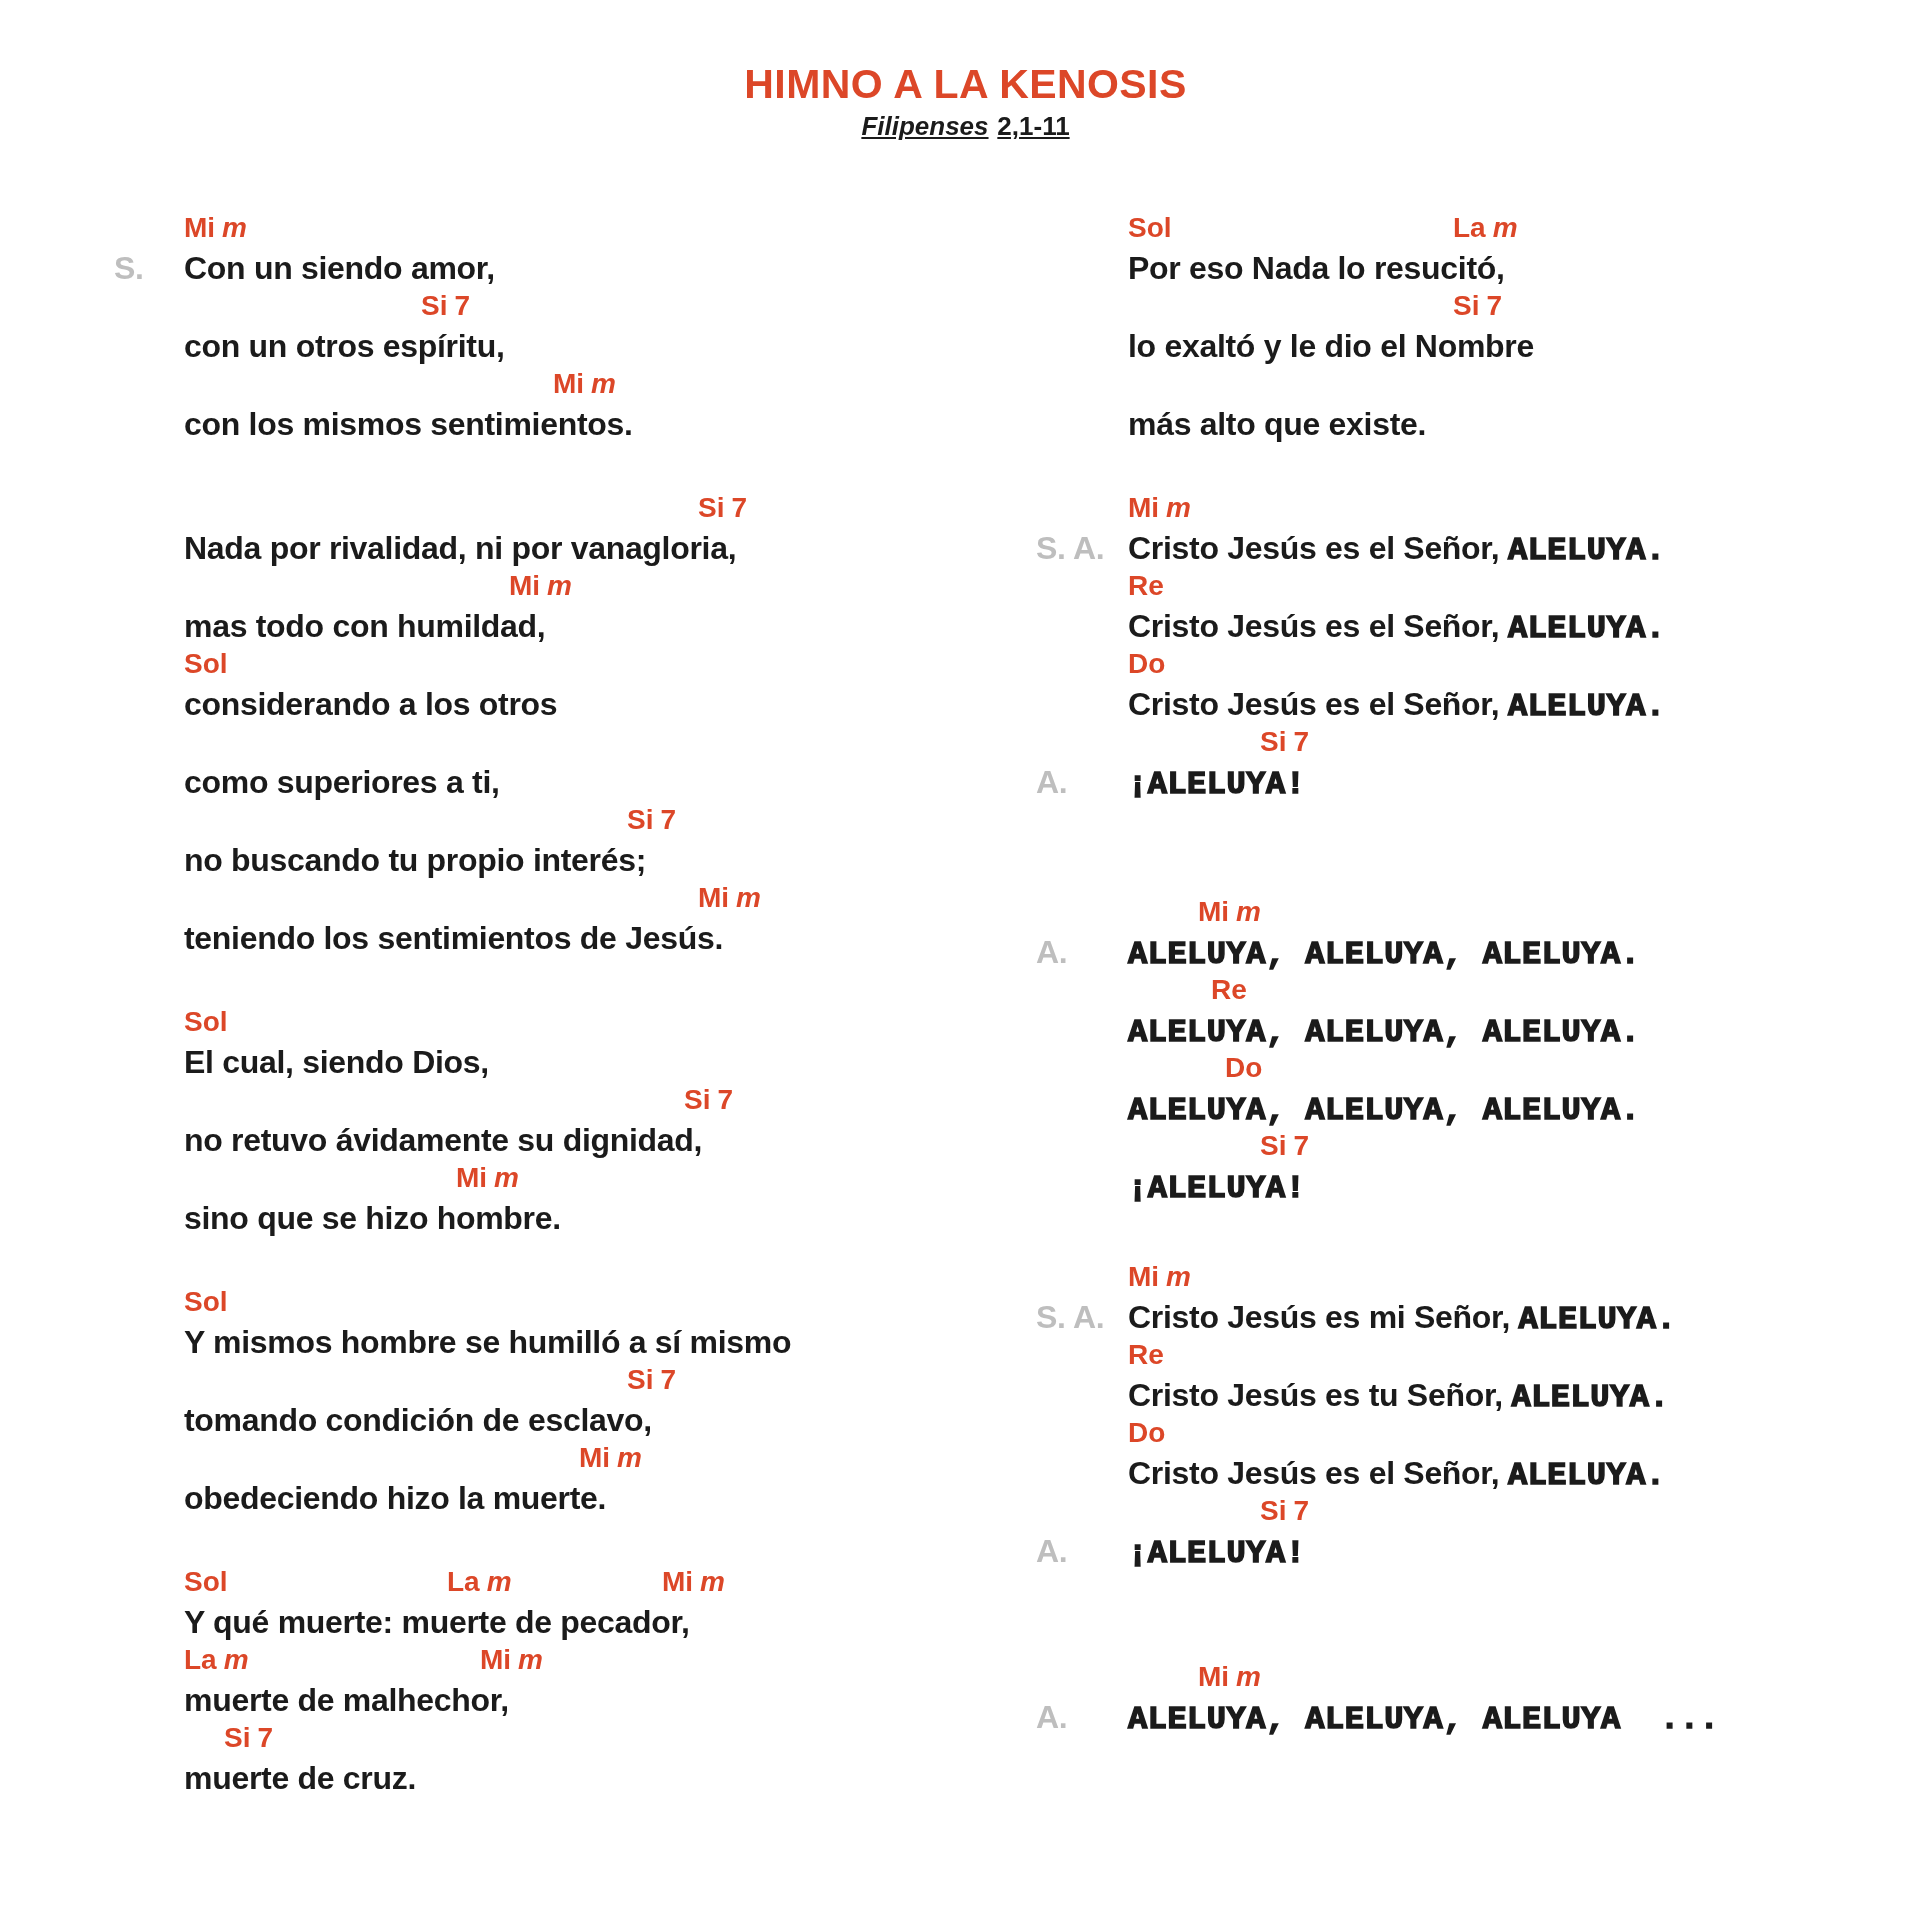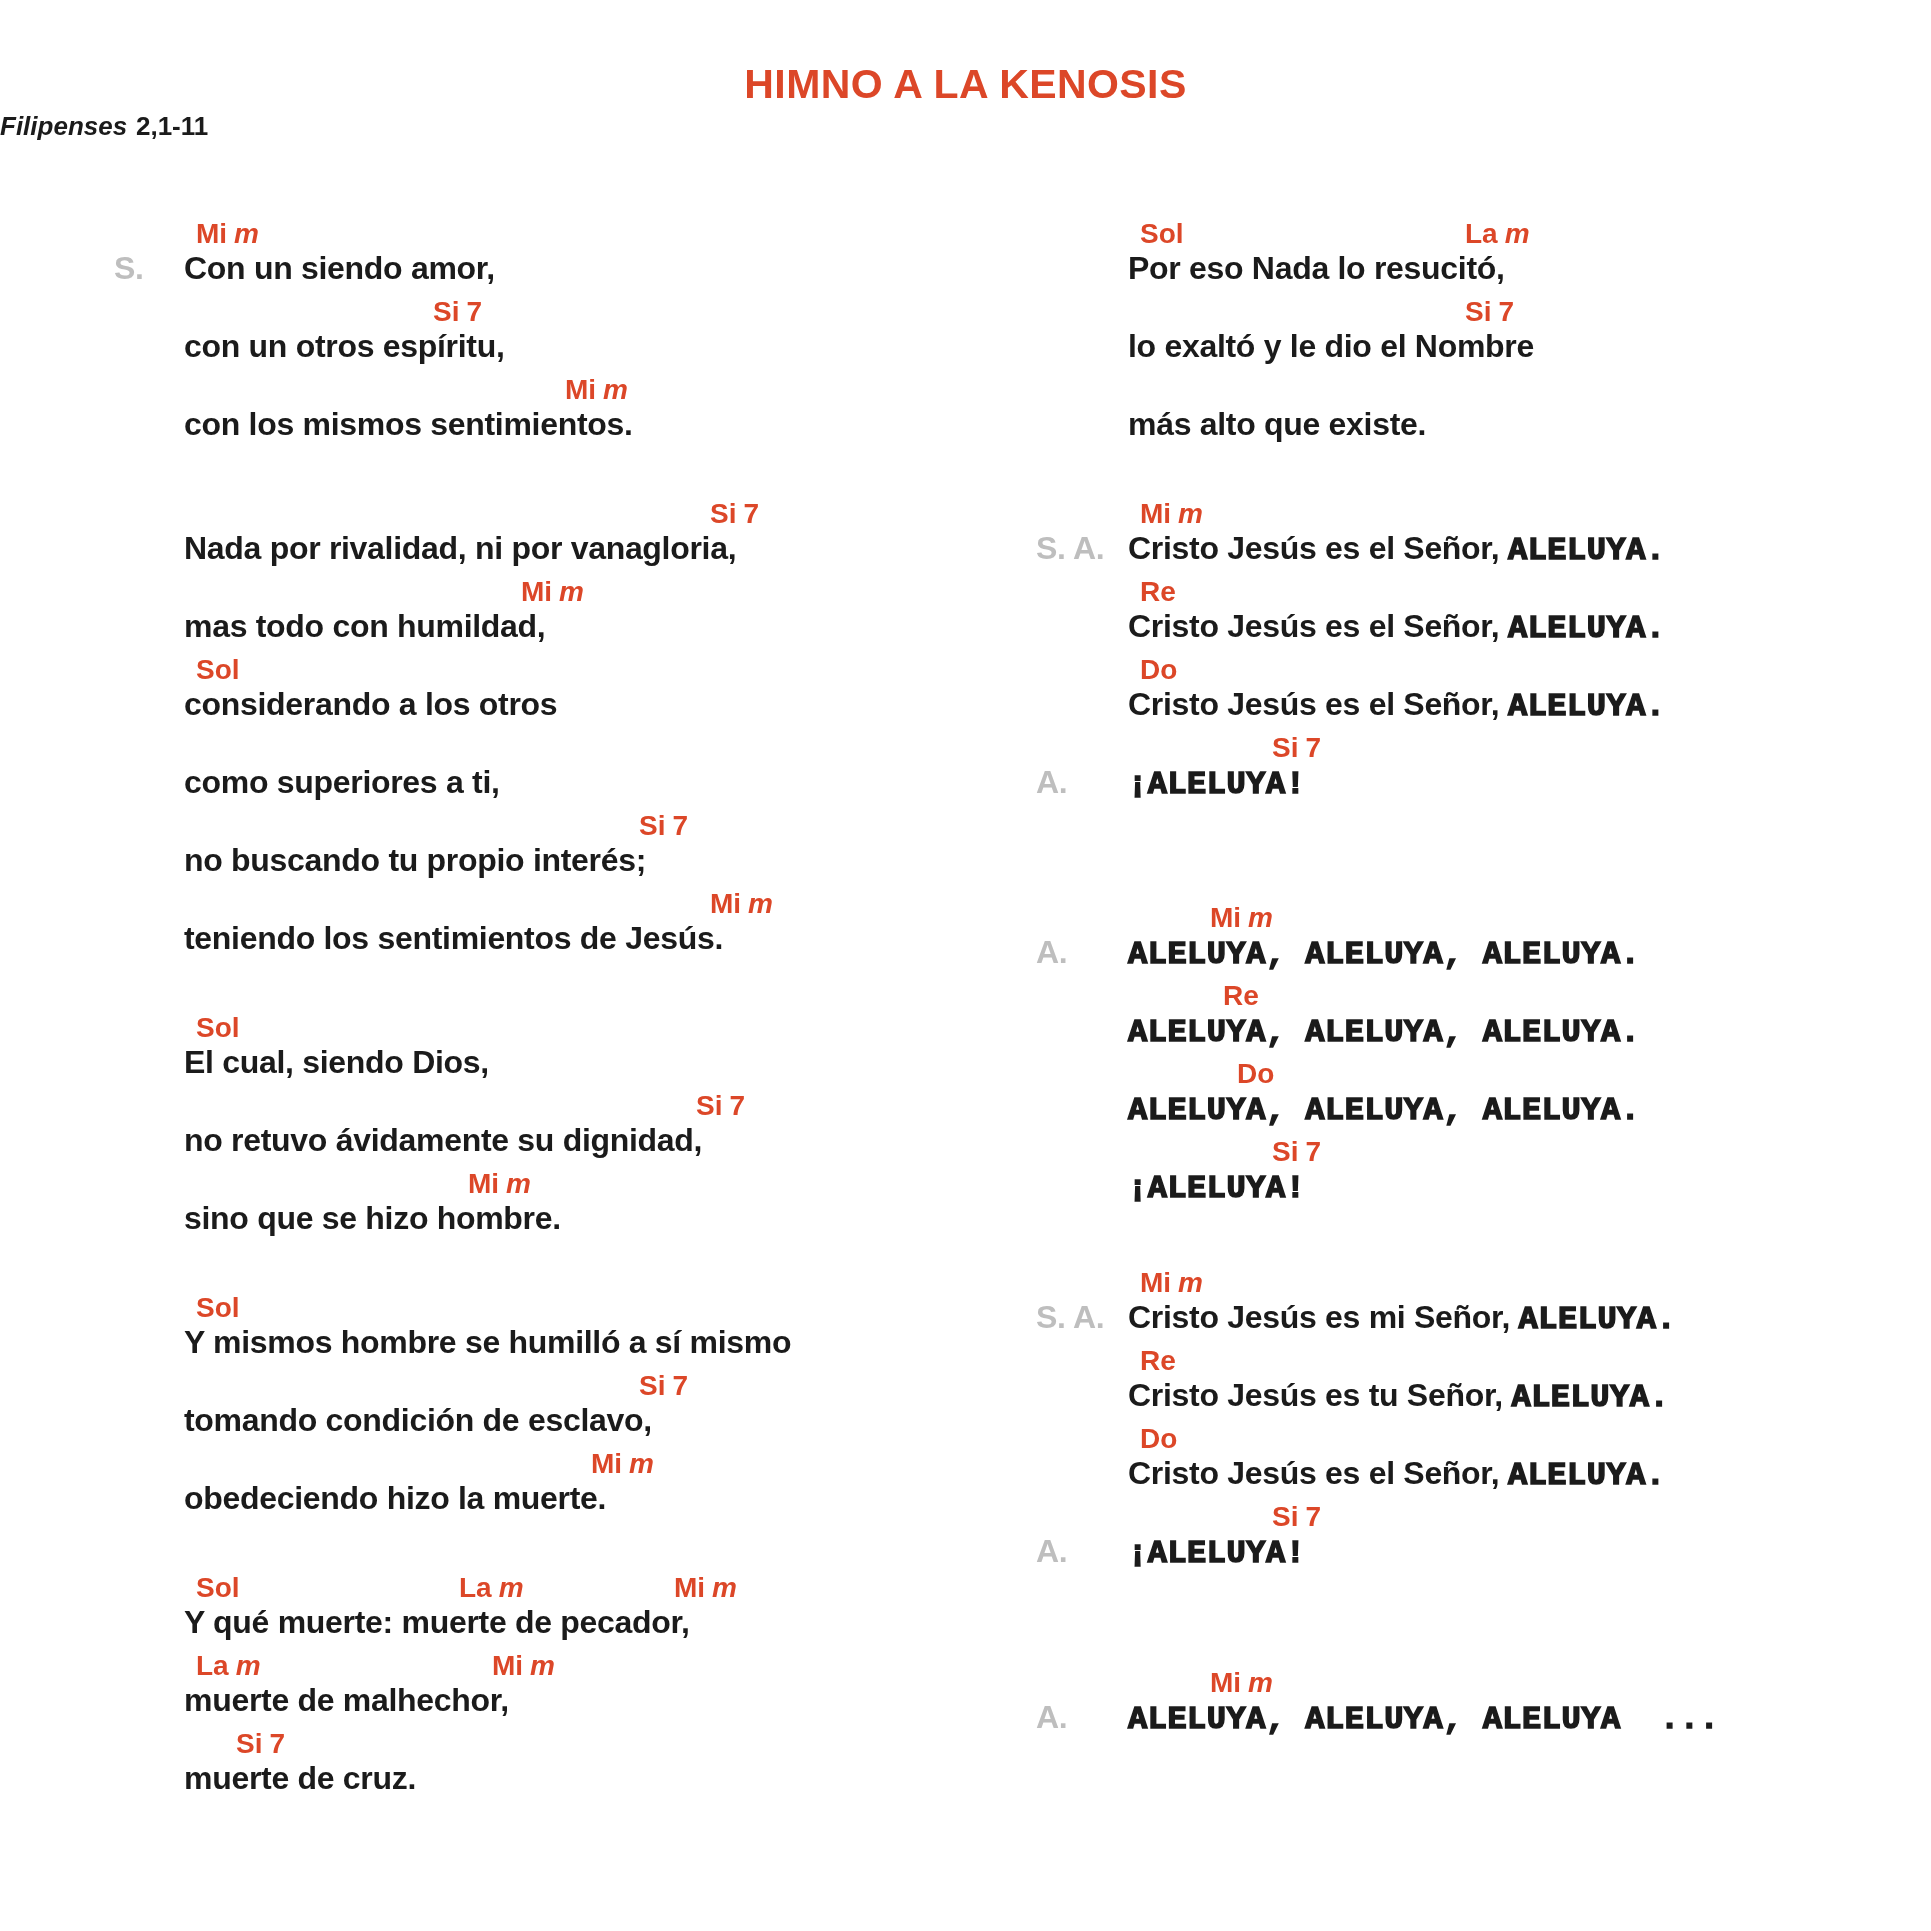--- a/index.html
+++ b/index.html
@@ -5,34 +5,34 @@
   html,body{margin:0;padding:0;background:#fff;}
   .page{
     position:relative;width:1931px;height:1931px;background:var(--background,#fff);
     font-family:"Liberation Sans",sans-serif;overflow:hidden;
   }
   .title{
     position:absolute;top:61px;left:0;width:100%;text-align:center;
     font-size:41px;font-weight:bold;color:var(--accent);letter-spacing:0.4px;
   }
   .subtitle{
-    position:absolute;top:111px;left:0;width:100%;text-align:left;
-    font-size:26px;font-weight:bold;color:var(--text);
+    position:absolute;top:111px;left:0;width:100%;text-align:center;
+    font-size:26px;font-weight:bold;color:var(--text);text-decoration:underline;
   }
   .subtitle .book{font-style:italic;}
   .subtitle .verses{margin-left:8.8px;}
   .column{position:absolute;top:211px;}
   #col-left{left:184px;width:755px;}
   #col-right{left:1128px;width:755px;}
   .stanza{position:relative;}
   .line-group{position:relative;height:78px;}
   .chord-row{position:relative;height:37px;}
   .chord{
-    position:absolute;top:7px;font-size:28px;font-weight:bold;
-    color:var(--accent);white-space:pre;margin-left:12px;
+    position:absolute;top:1px;font-size:28px;font-weight:bold;
+    color:var(--accent);white-space:pre;
   }
   .chord .suf{margin-left:7px;font-style:normal;}
   .chord .suf.it{font-style:italic;}
   .lyric-row{
     position:relative;height:41px;font-size:32px;font-weight:bold;
     color:var(--text);white-space:pre;letter-spacing:-0.3px;line-height:41px;
   }
   .prefix{position:absolute;color:var(--voice-gray);}
   #col-left .prefix{left:-70px;}
   #col-right .prefix{left:-92px;text-align:right;}

